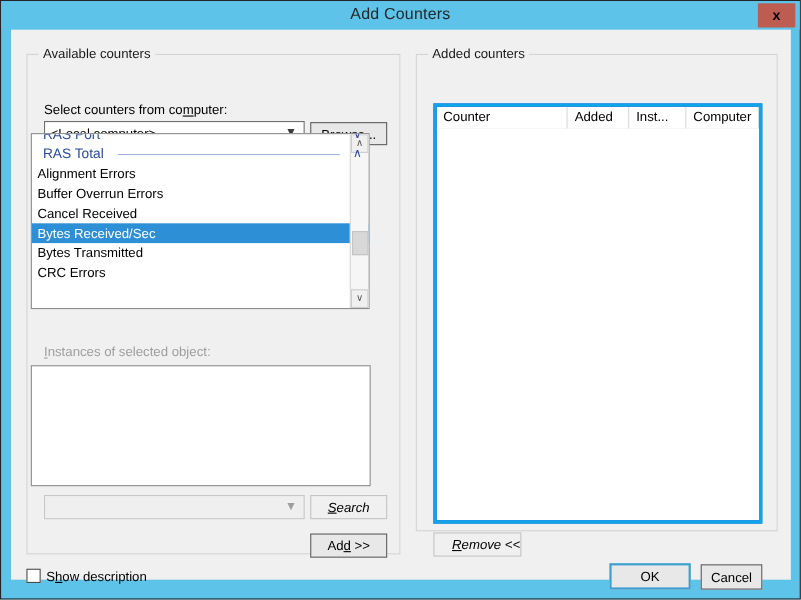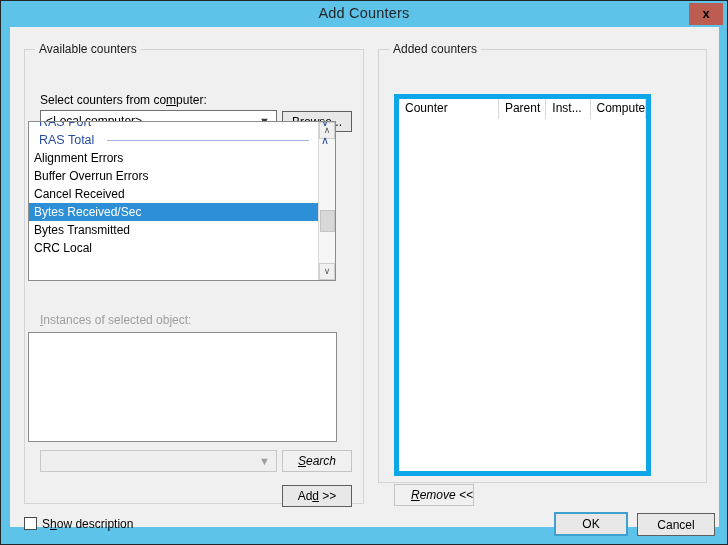--- a/index.html
+++ b/index.html
@@ -246,24 +246,24 @@
     width: 309px; height: 110px;
     box-sizing: border-box;
     background: #ffffff;
     border: 1px solid #8c8c8c;
   }
 
   
   #added-table {
     position: absolute;
     left: 15px; top: 44px;
-    width: 257px; height: 382px;
+    width: 299px; height: 382px;
     box-sizing: border-box;
     background: #1d4ed8;
-    border: 5px solid #0ea5e9;
+    border: 3px solid #0ea5e9;
     overflow: hidden;
   }
   #added-header {
     position: absolute;
     left: 0; top: 0; right: 0;
     height: 20px;
     background: #ffffff;
     border-bottom: 1px solid #d9d9d9;
     display: flex;
   }
@@ -336,21 +336,21 @@
 
     <div id="counters-list">
       <div id="ctr-items">
           <div class="ctr-group" id="ctr-clip-top"><span class="grp-name">RAS Port</span><span class="grp-chev">∨</span></div>
           <div class="ctr-group"><span class="grp-name">RAS Total</span><span class="grp-rule"></span><span class="grp-chev">∧</span></div>
           <div class="ctr-row child">Alignment Errors</div>
           <div class="ctr-row child">Buffer Overrun Errors</div>
           <div class="ctr-row child">Cancel Received</div>
           <div class="ctr-row child selected">Bytes Received/Sec</div>
           <div class="ctr-row child">Bytes Transmitted</div>
-          <div class="ctr-row child">CRC Local</div>
+          <div class="ctr-row child">CRC Errors</div>
         </div>
 
       <div id="list-scroll">
         <div class="sb-btn" id="sb-up">∧</div>
         <div id="sb-thumb"></div>
         <div class="sb-btn" id="sb-down">∨</div>
       </div>
     </div>
 
     <div class="lbl disabled" style="left:30px; top:286px;">
@@ -367,32 +367,32 @@
     <button class="btn disabled" id="search-btn" style="left:272px; top:423px; width:70px; height:22px;"><u>S</u>earch</button>
 
     <button class="btn" id="add-btn" style="left:272px; top:458px; width:70px; height:22px;">Ad<u>d</u> &gt;&gt;</button>
 
     <div class="groupbox" id="grp-added">
       <span class="group-label">Added counters</span>
 
       <div id="added-table">
         <div id="added-header">
             <div class="th" style="width: 122px;">Counter</div>
-            <div class="th" style="width: 57px;">Parent</div>
+            <div class="th" style="width: 57px;">Added</div>
             <div class="th" style="width: 53px;">Inst...</div>
             <div class="th" style="width: 67px;">Computer</div>
           </div>
         <div id="added-body"></div>
       </div>
 
       <button class="btn disabled" id="remove-btn" style="left:15px; top:434px; width:80px; height:22px;text-align:right;"><u>R</u>emove &lt;&lt;</button>
     </div>
 
     <div id="show-desc">
       <span class="box"></span>
       <span class="cb-label">S<u>h</u>ow description</span>
     </div>
 
     <button class="btn default-focus" id="ok-btn" style="left:544px; top:485px; width:74px; height:24px;">OK</button>
-    <button class="btn" id="cancel-btn" style="left:627px; top:486px; width:78px; height:23px;">Cancel</button>
+    <button class="btn" id="cancel-btn" style="left:627px; top:486px; width:56px; height:23px;">Cancel</button>
 
   </div>
 </div>
 
 </body></html>

